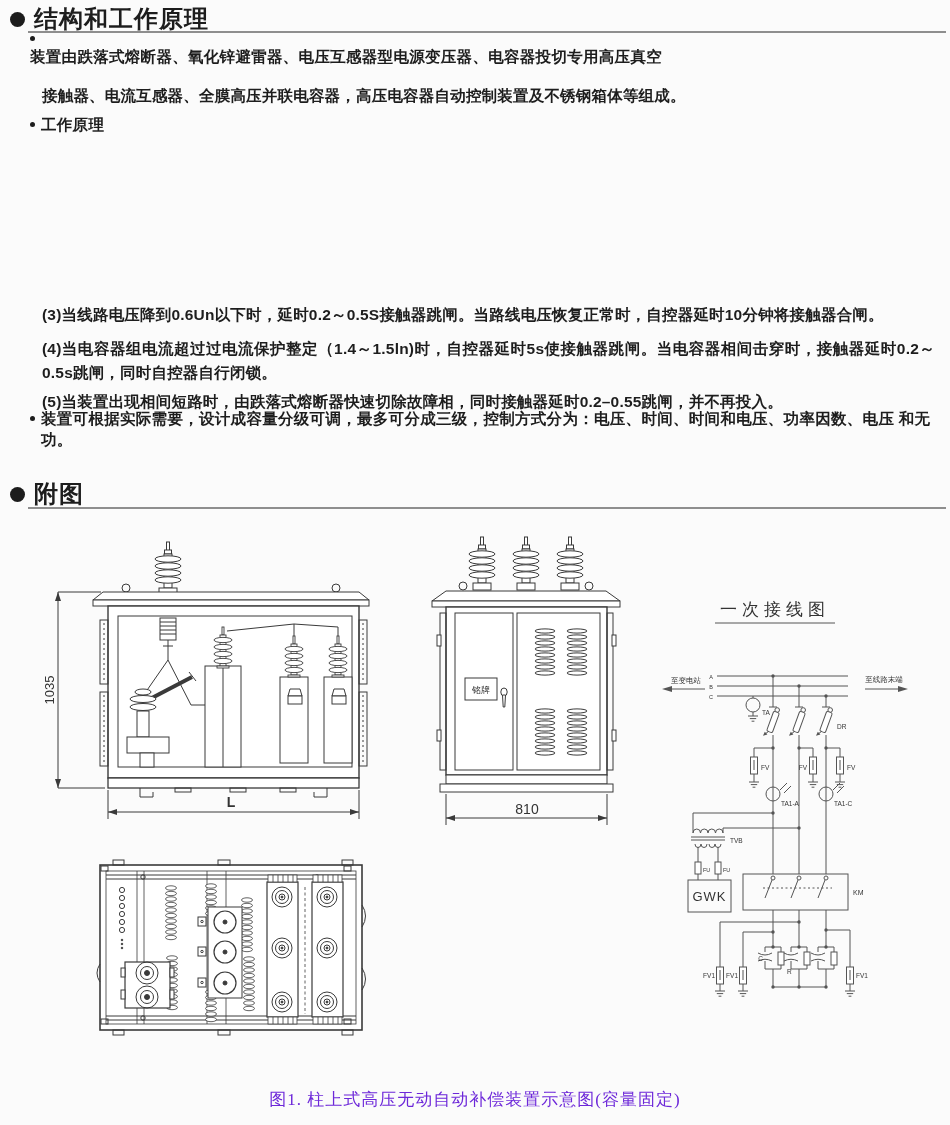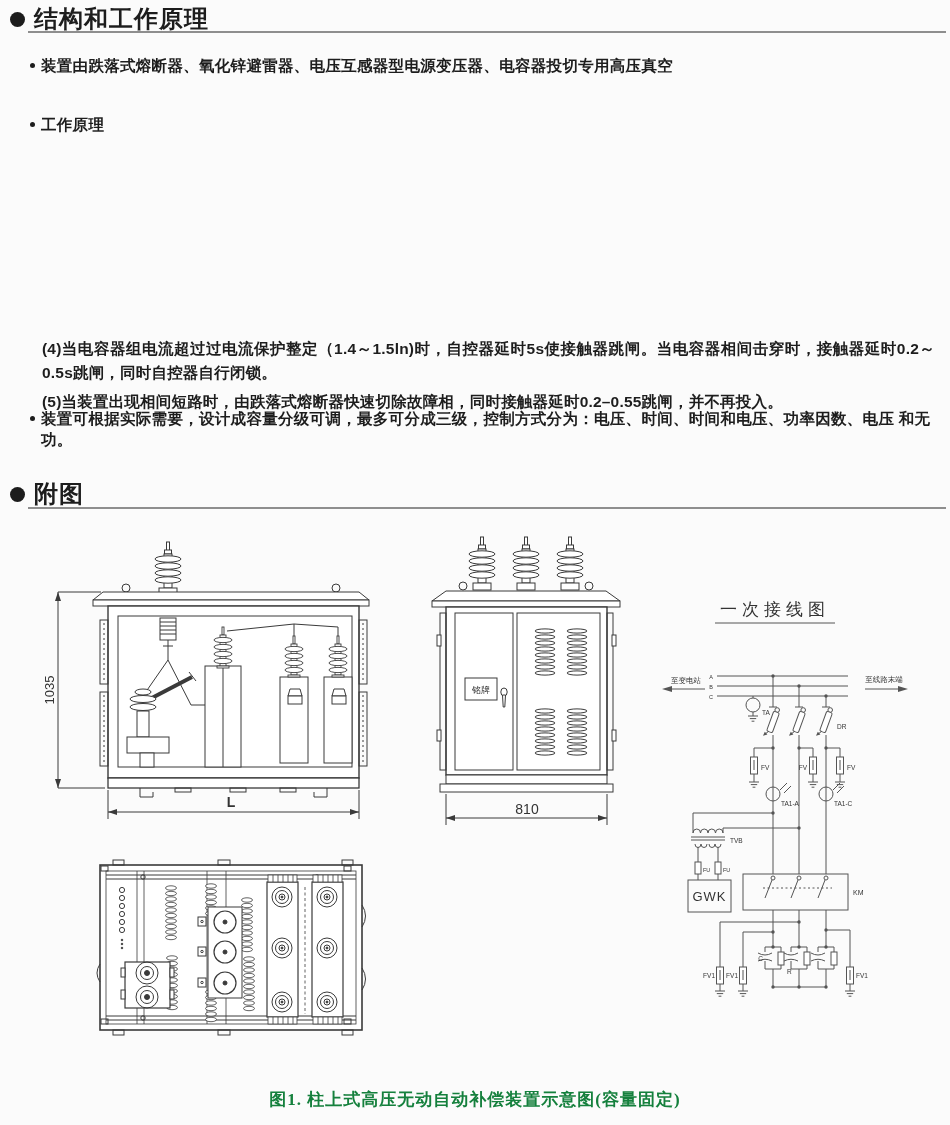--- a/index.html
+++ b/index.html
@@ -6,45 +6,47 @@
   #page{position:relative;width:950px;height:1125px;background:#fbfbfb;overflow:hidden;
         font-family:"Liberation Sans",sans-serif;color:#1d1d1d;}
   .abs{position:absolute;}
   .sec-head{display:flex;align-items:center;gap:9px;}
   .sec-dot{width:15px;height:15px;border-radius:50%;background:#1c1c1c;flex:0 0 auto;}
   .sec-title{font-size:24px;font-weight:700;letter-spacing:1px;}
   .rule{height:2px;background:#8e8e8e;}
   .bullet-line{display:flex;align-items:flex-start;gap:6px;font-size:15.5px;font-weight:600;letter-spacing:0.3px;}
   .li-dot{width:5px;height:5px;border-radius:50%;background:#1d1d1d;margin-top:7px;flex:0 0 auto;}
   .para{font-size:15.5px;font-weight:600;line-height:24px;text-align:justify;letter-spacing:0.2px;}
-  .caption{width:100%;text-align:center;font-family:"Liberation Serif",serif;font-size:17px;color:#15803d;letter-spacing:1px;font-weight:bold;}
+  .caption{width:100%;text-align:center;font-family:"Liberation Serif",serif;font-size:17px;color:#6d28d9;letter-spacing:1px;}
   svg{overflow:visible;}
   svg text{font-family:"Liberation Sans",sans-serif;fill:#333;}
   .cjk-svg{font-family:"Liberation Serif",serif;}
 </style>
 </head>
 <body>
 
 <div id="page">
 
   <div class="abs sec-head" style="left:10px;top:3px;">
     <span class="sec-dot"></span>
     <span class="sec-title">结构和工作原理</span>
   </div>
   <div class="abs rule" style="left:28px;top:31px;width:918px;"></div>
 
-  <div class="abs bullet-line" style="left:30px;top:56px;width:905px;">
+  <div class="abs bullet-line" style="left:30px;top:29px;width:905px;flex-direction:column;">
     <span class="li-dot"></span>
     <span>装置由跌落式熔断器、氧化锌避雷器、电压互感器型电源变压器、电容器投切专用高压真空</span>
   </div>
+  <div class="abs para" style="left:42px;top:84px;width:893px;">接触器、电流互感器、全膜高压并联电容器，高压电容器自动控制装置及不锈钢箱体等组成。</div>
   <div class="abs bullet-line" style="left:30px;top:115px;">
     <span class="li-dot"></span>
     <span>工作原理</span>
   </div>
 
+  <div class="abs para" style="left:42px;top:303px;width:893px;">(3)当线路电压降到0.6Un以下时，延时0.2～0.5S接触器跳闸。当路线电压恢复正常时，自控器延时10分钟将接触器合闸。</div>
   <div class="abs para" style="left:42px;top:337px;width:893px;">(4)当电容器组电流超过过电流保护整定（1.4～1.5ln)时，自控器延时5s使接触器跳闸。当电容器相间击穿时，接触器延时0.2～0.5s跳闸，同时自控器自行闭锁。</div>
   <div class="abs para" style="left:42px;top:390px;width:893px;">(5)当装置出现相间短路时，由跌落式熔断器快速切除故障相，同时接触器延时0.2–0.55跳闸，并不再投入。</div>
   <div class="abs bullet-line" style="left:30px;top:409px;width:905px;">
     <span class="li-dot"></span>
     <span>装置可根据实际需要，设计成容量分级可调，最多可分成三级，控制方式分为：电压、时间、时间和电压、功率因数、电压 和无功。</span>
   </div>
 
   <div class="abs sec-head" style="left:10px;top:478px;">
     <span class="sec-dot"></span>
     <span class="sec-title">附图</span>

